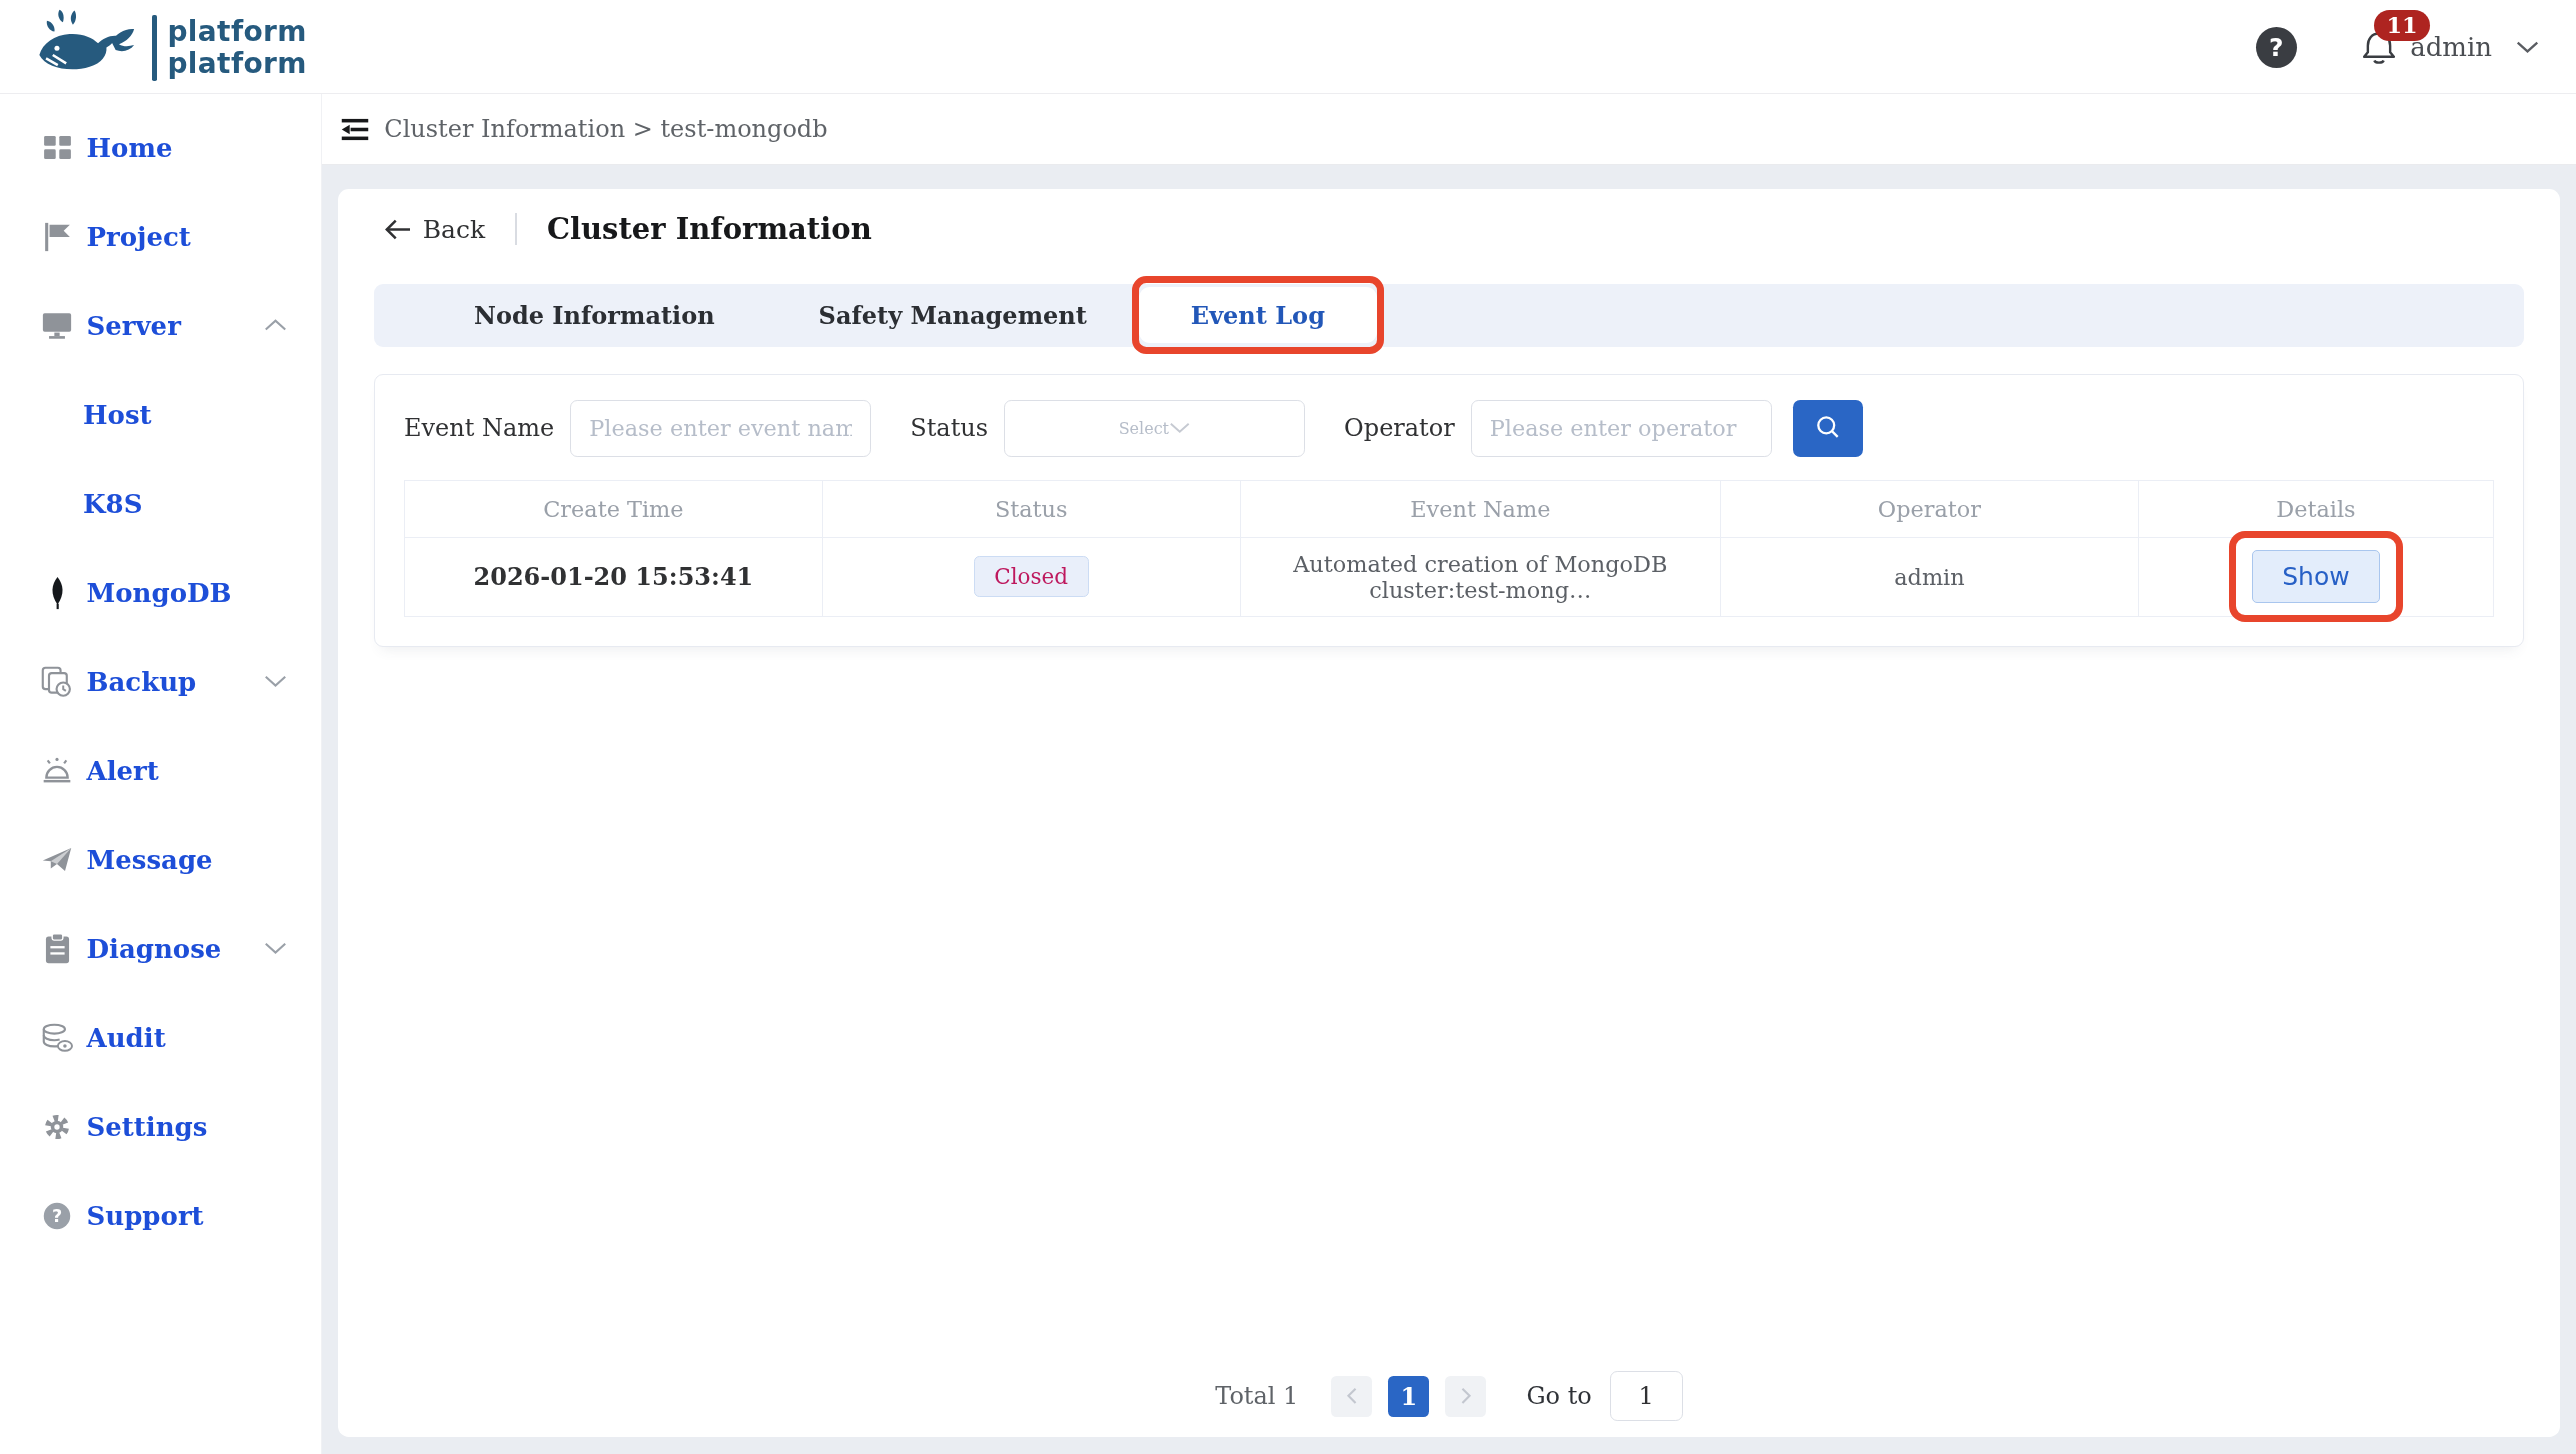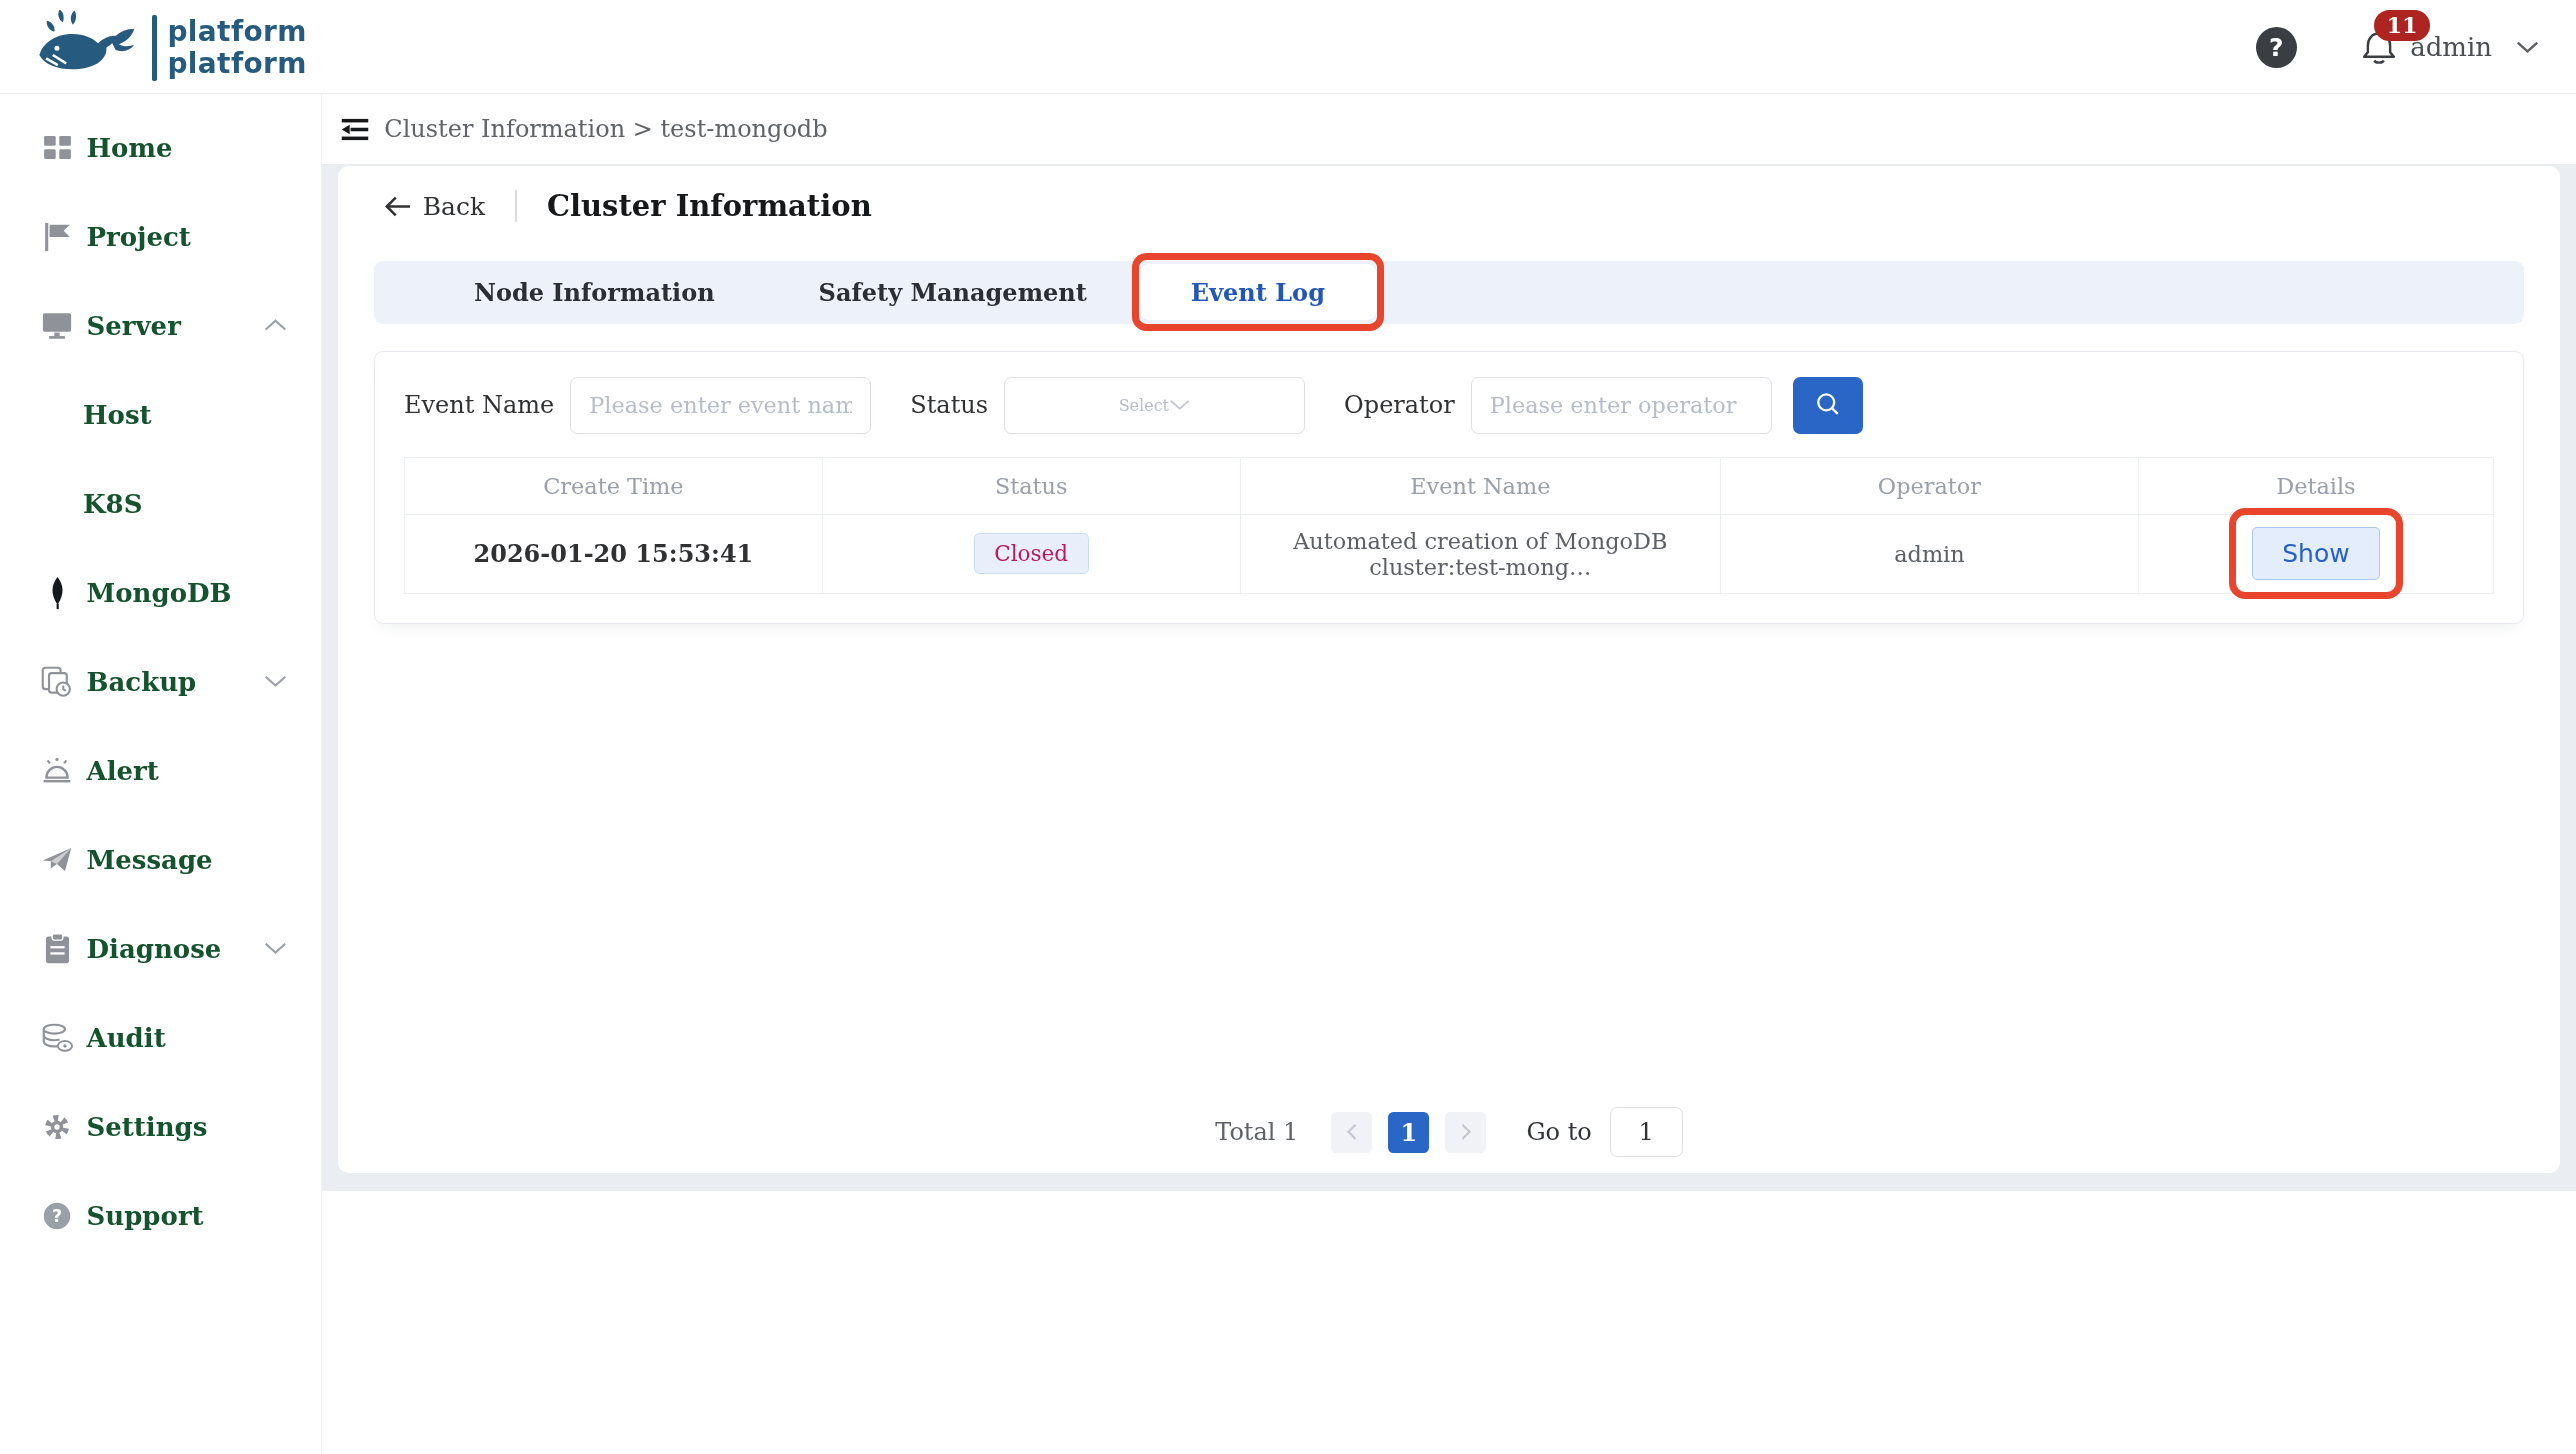--- a/index.html
+++ b/index.html
@@ -21,33 +21,33 @@
   .bell-wrap { position:relative; margin-right:12.5px; cursor:pointer; }
   .badge { position:absolute; top:-18px; left:14.3px; background:#ae2420; color:#fff;
     border-radius:894px; padding:2.7px 12.5px; font-size:22.4px; font-weight:700; }
   .username { font-size:26px; color:#4a4d52; margin-right:23px; }
 
   
   .sidebar { position:absolute; left:0; top:94px; width:322px; height:1360px;
     background:#fff; border-right:0.9px solid #f0f1f4; padding-top:9px; z-index:20; }
   .side-item { height:89px; display:flex; align-items:center; padding-left:40px; cursor:pointer; }
   .side-item .ic { width:34px; height:34px; display:flex; align-items:center; justify-content:center; }
-  .side-item .lbl { margin-left:12.5px; font-size:26px; font-weight:600; color:#14532d; }
+  .side-item .lbl { margin-left:12.5px; font-size:26px; font-weight:600; color:#1d4ed8; }
   .side-item .chev { margin-left:auto; margin-right:34px; }
   .side-item.sub { padding-left:83px; }
   .side-item.sub .lbl { margin-left:0; }
 
   
   .crumbbar { position:absolute; left:322px; top:94px; width:2254px; height:71px;
     background:#fff; border-bottom:0.9px solid #eaebee; display:flex; align-items:center; padding-left:18px; }
   .crumb-text { margin-left:14.3px; font-size:24px; color:#5f6368; cursor:pointer; }
 
   
-  .content { position:absolute; left:322px; top:165px; width:2254px; height:1026px;
-    background:#eaedf2; padding:1px 16px 18px 16px; }
+  .content { position:absolute; left:322px; top:165px; width:2254px; height:1290px;
+    background:#eaedf2; padding:24px 16px 18px 16px; }
   .card { position:relative; width:100%; height:100%; background:#fff; border-radius:10.7px; }
 
   .card-header { display:flex; align-items:center; padding:23px 0 21.5px 45px; }
   .back-btn { display:flex; align-items:center; cursor:pointer; }
   .back-label { font-size:25px; color:#303133; margin-left:10.7px; }
   .hdr-divider { width:1.8px; height:32px; background:#d9dce2; margin:0 30px; }
   .page-title { font-size:29px; font-weight:700; color:#17181a; }
 
   .tabbar { margin:16px 36px; height:63px; background:#edf1f9; border-radius:9px;
     display:flex; align-items:stretch; padding-left:48px; }

